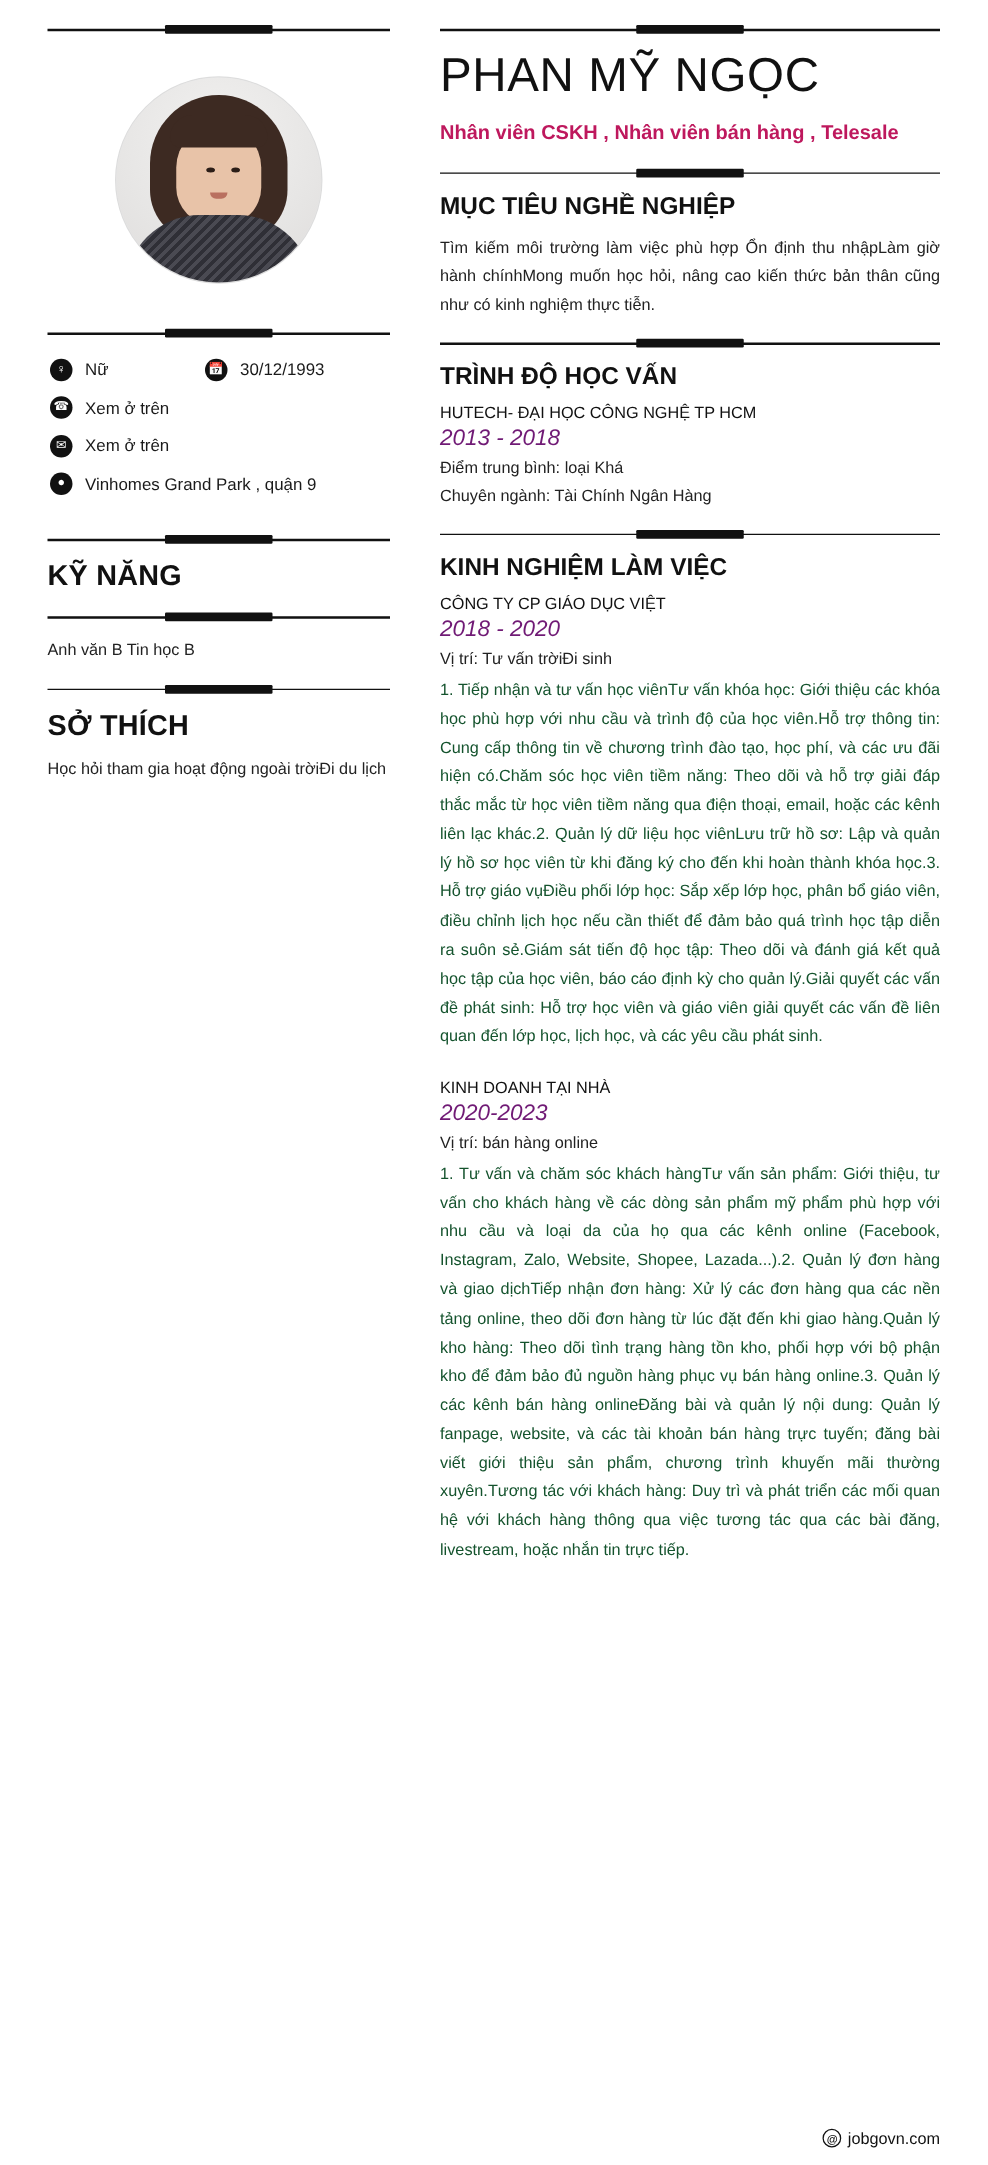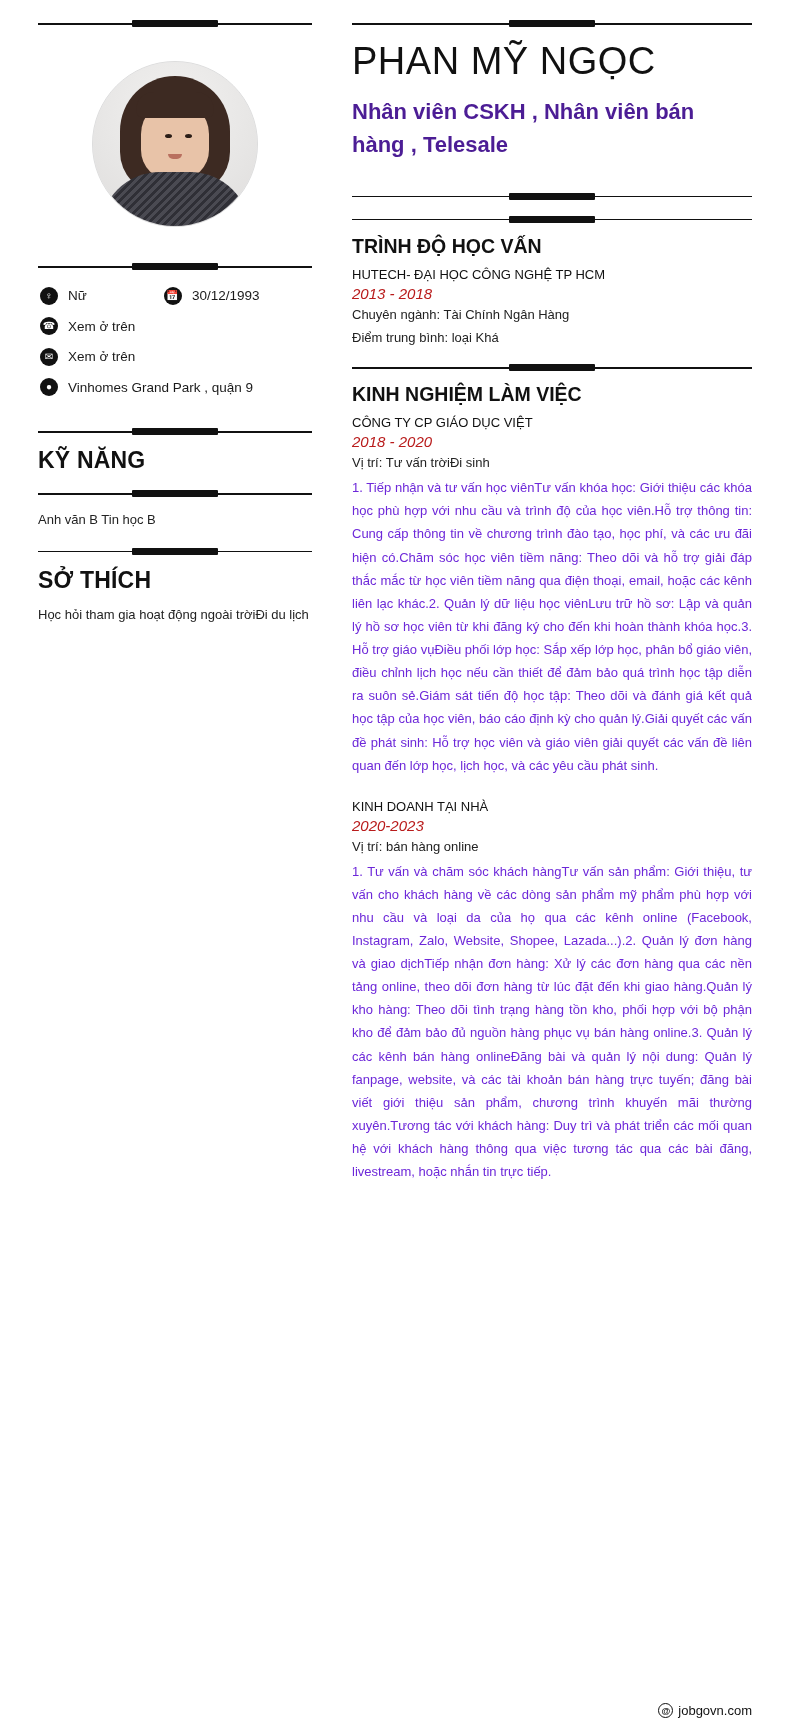--- a/index.html
+++ b/index.html
@@ -189,25 +189,25 @@
   
   .name {
     font-size: 38px;
     font-weight: normal;
     letter-spacing: .5px;
     margin: 14px 0 12px 0;
     line-height: 1.1;
     color: #111;
   }
   .role {
-    font-size: 22px;
+    font-size: 16px;
     font-weight: bold;
     line-height: 1.5;
-    color: #4c1d95;
-    margin-bottom: 32px;
+    color: #be185d;
+    margin-bottom: 16px;
   }
   .r-sec-title {
     font-size: 19.5px;
     font-weight: bold;
     margin: 2px 0 9px 0;
     color: #111;
   }
   .para {
     font-size: 13px;
     line-height: 1.78;
@@ -215,36 +215,36 @@
     color: #222;
   }
   .entry { margin-bottom: 4px; }
   .entry-org {
     font-size: 13px;
     font-weight: normal;
     color: #111;
     margin-bottom: 3px;
   }
   .entry-date {
-    font-size: 15px;
+    font-size: 18px;
     font-style: italic;
-    color: #b91c1c;
+    color: #701a75;
     margin-bottom: 3px;
   }
   .entry-line {
     font-size: 13px;
     color: #222;
     line-height: 1.6;
     margin-bottom: 2px;
   }
   .entry-desc {
     font-size: 13px;
     line-height: 1.78;
     text-align: justify;
-    color: #6d28d9;
+    color: #14532d;
     margin-top: 1px;
   }
   .exp-gap { height: 18px; }
 
   
   .footer {
     position: absolute;
     right: 38px;
     bottom: 14px;
     display: flex;
@@ -357,33 +357,37 @@
     </div>
 
     <div class="name">PHAN MỸ NGỌC</div>
     <div class="role">Nhân viên CSKH , Nhân viên bán hàng , Telesale</div>
 
     <div class="divider">
       <div class="line"></div>
         <div class="knob"></div>
     </div>
 
+    <div>
+      <div class="r-sec-title">MỤC TIÊU NGHỀ NGHIỆP</div>
+      <div class="para">Tìm kiếm môi trường làm việc phù hợp Ổn định thu nhậpLàm giờ hành chínhMong muốn học hỏi, nâng cao kiến thức bản thân cũng như có kinh nghiệm thực tiễn.</div>
+    </div>
 
     <div class="divider">
       <div class="line"></div>
         <div class="knob"></div>
     </div>
 
     <div>
       <div class="r-sec-title">TRÌNH ĐỘ HỌC VẤN</div>
       <div class="entry">
         <div class="entry-org">HUTECH- ĐẠI HỌC CÔNG NGHỆ TP HCM</div>
         <div class="entry-date">2013 - 2018</div>
+        <div class="entry-line">Điểm trung bình: loại Khá</div>
         <div class="entry-line">Chuyên ngành: Tài Chính Ngân Hàng</div>
-        <div class="entry-line">Điểm trung bình: loại Khá</div>
       </div>
     </div>
 
     <div class="divider">
       <div class="line"></div>
         <div class="knob"></div>
     </div>
 
     <div>
       <div class="r-sec-title">KINH NGHIỆM LÀM VIỆC</div>

